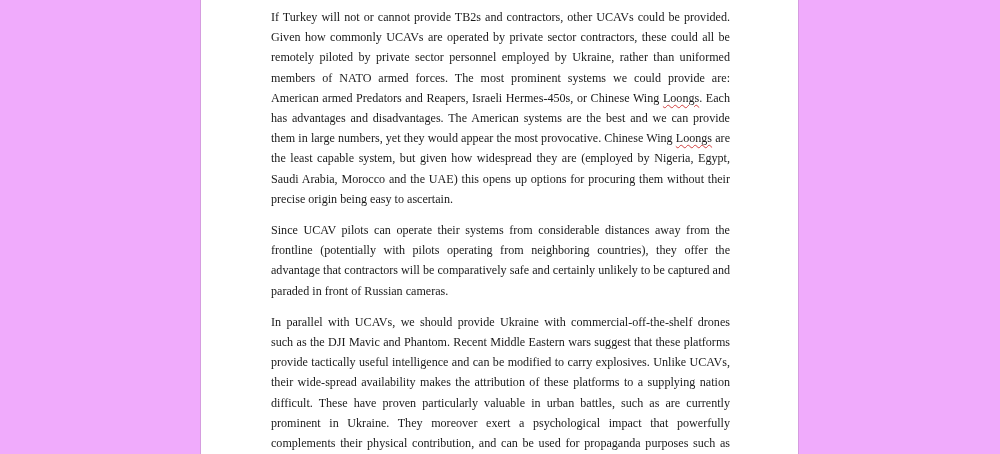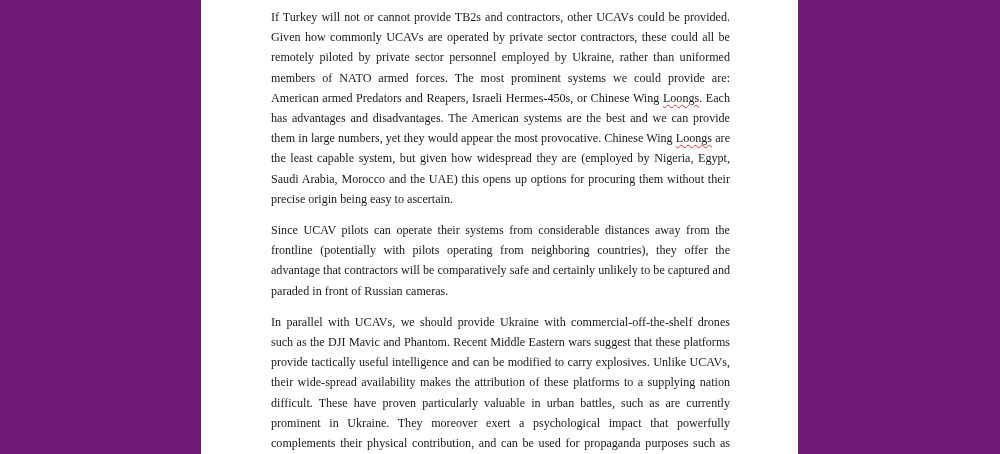--- a/index.html
+++ b/index.html
@@ -7,21 +7,21 @@
       padding: 0;
       width: 1000px;
       height: 454px;
       overflow: hidden;
       background: #232323;
     }
     .viewport {
       position: relative;
       width: 1000px;
       height: 454px;
-      background: #701a75;
+      background: #f0abfc;
     }
     .page {
       position: absolute;
       left: 201px;
       top: 0;
       width: 597px;
       height: 454px;
       background: #ffffff;
       box-shadow: 0 0 1px #555;
     }

